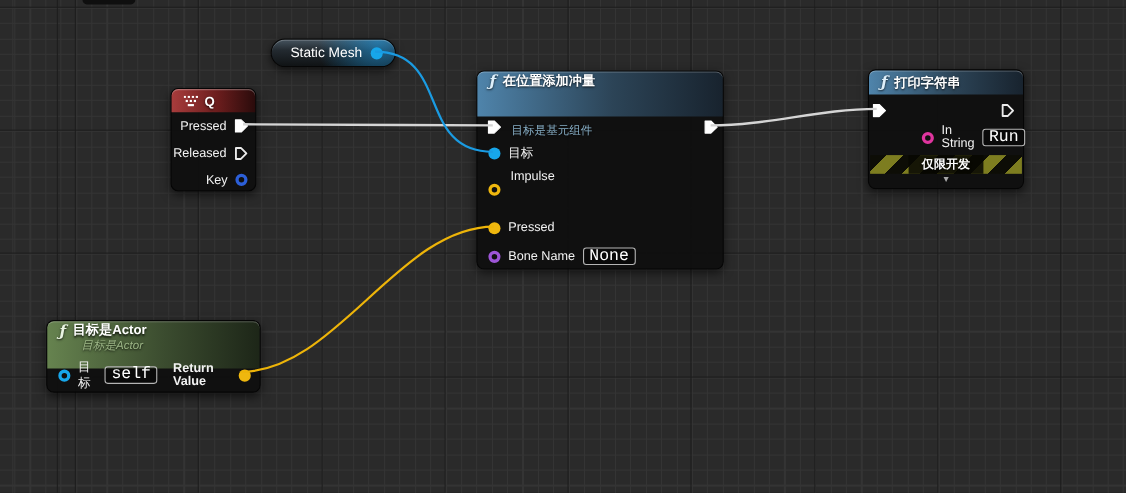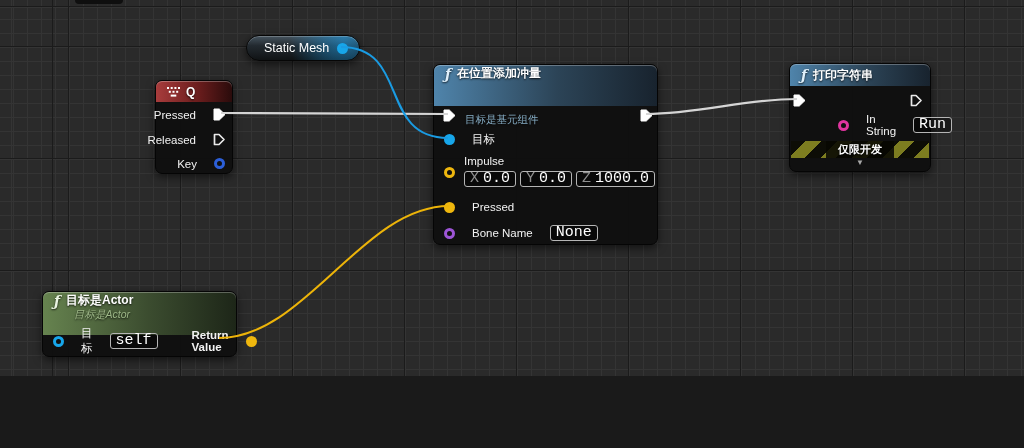--- a/index.html
+++ b/index.html
@@ -1,21 +1,21 @@
 <!DOCTYPE html>
 <html><head>
 <meta charset="utf-8">
 <style>
   html,body{margin:0;padding:0;}
   body{
     font-family:"Liberation Sans","DejaVu Sans",sans-serif;
     background:#1a1a1a;
   }
   #canvas{
-    position:relative;width:1024px;height:376px;overflow:hidden;
+    position:relative;width:1024px;height:448px;overflow:hidden;
     background-color:#2a2a2a;
     background-image:
       repeating-linear-gradient(90deg,#1b1b1b 0 1px,transparent 1px 112px),
       repeating-linear-gradient(0deg,#1b1b1b 0 1px,transparent 1px 112px),
       repeating-linear-gradient(90deg,#343434 0 1px,transparent 1px 14px),
       repeating-linear-gradient(0deg,#343434 0 1px,transparent 1px 14px);
     background-position:68px 7px,68px 7px,13px 8px,13px 8px;
   }
   .node{
     position:absolute;
@@ -42,21 +42,21 @@
     line-height:1;
   }
   .hdr-blue{background:linear-gradient(90deg,#4f84ab 0%,#2c4457 55%,#18232e 100%);}
   .hdr-red{background:linear-gradient(90deg,#a83c3c 0%,#6b1d1d 55%,#2a0b0b 100%);}
   .hdr-green{background:linear-gradient(90deg,#66834f 0%,#3b4c2f 55%,#1d2618 100%);}
   .hdr2{display:block;padding:2px 8px 4px 11px;line-height:1.15;}
   .hdr2 .titleline{display:flex;align-items:center;gap:6px;}
   .subtitle{font-weight:normal;font-size:10.5px;display:block;margin-left:20px;}
   .sub-blue{color:#87aec6;margin-top:32px;}
   .sub-green{color:#9db787;font-style:italic;}
-  .pinrow{position:absolute;display:flex;align-items:center;gap:17px;font-size:11.5px;color:#f2f2f2;}
+  .pinrow{position:absolute;display:flex;align-items:center;gap:7px;font-size:11.5px;color:#f2f2f2;}
   .pin-circle{width:11px;height:11px;border-radius:50%;box-sizing:border-box;flex:0 0 auto;}
   .pin-circle.hollow{background:#101010;border:3px solid currentColor;}
   .pin-circle.filled{background:currentColor;}
   .execpin{width:13px;height:13px;flex:0 0 auto;}
   .valbox{
     border:1px solid #b5b5b5;border-radius:3px;
     background:rgba(0,0,0,.38);
     padding:0px 5px 1px 5px;font-size:15px;color:#fff;line-height:13px;
     white-space:nowrap;
     font-family:Liberation Mono, monospace;
@@ -150,25 +150,20 @@
     </svg>
     <svg class="execpin" viewBox="0 0 13 13" style="position:absolute;left:206px;top:44px;">
       <path d="M1 1 H6.3 L12 6.5 L6.3 12 H1 Z" fill="#ffffff" stroke="#ffffff" stroke-linejoin="round"></path>
     </svg>
     <div class="pinrow" style="left:10px;top:66px;height:16px;">
       <span class="pin-circle filled" style="color:#17a6ea;"></span>
       <span>目标</span>
     </div>
     <div style="position:absolute;left:30px;top:90px;font-size:11.5px;color:#f2f2f2;">Impulse</div>
     <span class="pin-circle hollow" style="position:absolute;left:10px;top:102px;color:#efb70e;"></span>
-    <div style="position:absolute;left:30px;top:106px;display:flex;gap:4px;">
-      <span class="valbox"><span class="veclabel">X</span><span>0.0</span></span>
-      <span class="valbox"><span class="veclabel">Y</span><span>0.0</span></span>
-      <span class="valbox"><span class="veclabel">Z</span><span>1000.0</span></span>
-    </div>
     <div class="pinrow" style="left:10px;top:134px;height:16px;">
       <span class="pin-circle filled" style="color:#efb70e;"></span>
       <span>Pressed</span>
     </div>
     <div class="pinrow" style="left:10px;top:160px;height:16px;">
       <span class="pin-circle hollow" style="color:#9d55d6;"></span>
       <span>Bone Name</span>
       <span class="valbox">None</span>
     </div>
   </div>

